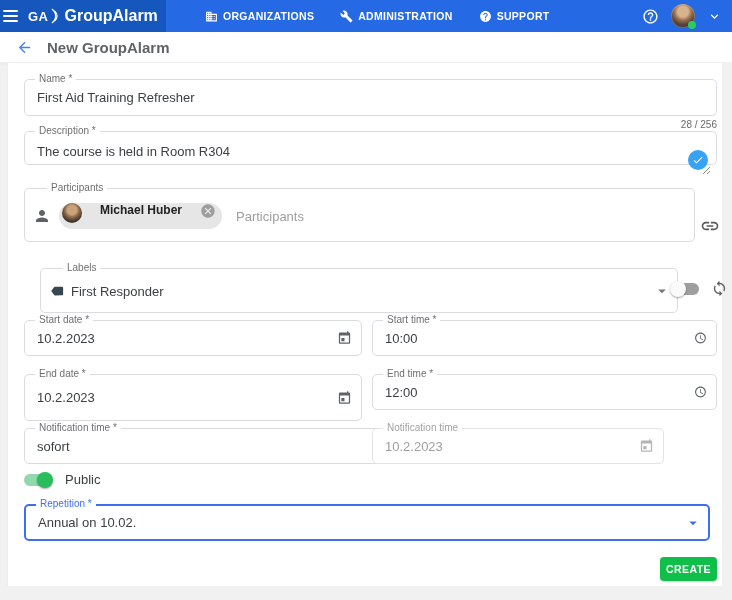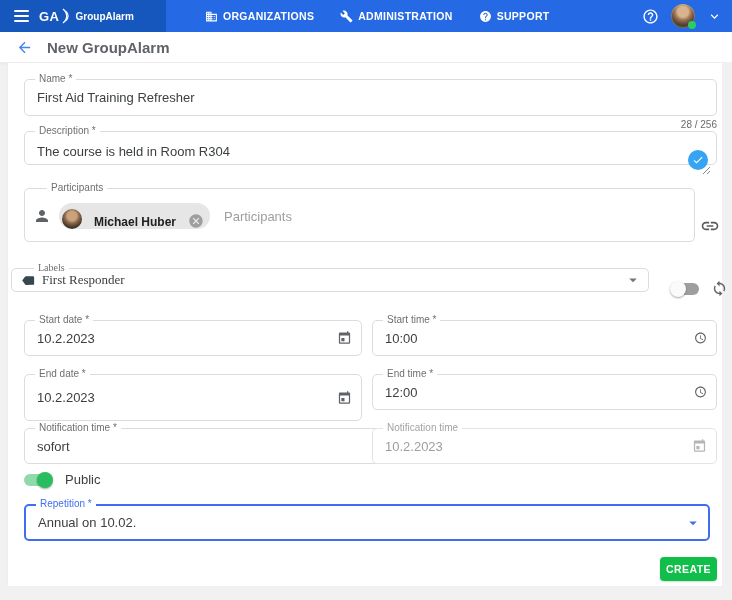--- a/index.html
+++ b/index.html
@@ -1,25 +1,25 @@
 <!DOCTYPE html>
 <html><head>
 <meta charset="utf-8">
 <style>
   html,body{margin:0;padding:0;background:#f1f1f1;font-family:"Liberation Sans","DejaVu Sans",sans-serif;}
   #page{position:relative;width:732px;height:600px;background:#f1f1f1;overflow:hidden;}
 
   
   .appbar{position:absolute;left:0;top:0;width:732px;height:32px;background:#2569e4;display:flex;align-items:center;}
-  .appbar-left{position:absolute;left:0;top:0;width:166px;height:32px;background:#1557bd;display:flex;align-items:center;gap:10px;padding-left:14px;box-sizing:border-box;}
+  .appbar-left{position:absolute;left:0;top:0;width:166px;height:32px;background:#1557bd;display:flex;align-items:center;gap:10px;padding-left:3px;box-sizing:border-box;}
   .hamburger{display:flex;flex-direction:column;gap:3px;cursor:pointer;}
   .hamburger span{display:block;width:15px;height:2px;background:#fff;border-radius:1px;}
   .logo{display:flex;align-items:center;gap:2px;}
   .logo-ga{color:#fff;font-size:13px;font-weight:bold;letter-spacing:0.5px;}
-  .brand{color:#fff;font-size:10px;font-weight:bold;margin-left:4px;}
+  .brand{color:#fff;font-size:16px;font-weight:bold;margin-left:4px;}
   .nav{position:absolute;left:205px;top:0;height:32px;display:flex;align-items:center;gap:26px;}
   .nav-item{display:flex;align-items:center;gap:5px;color:#fff;font-size:10.5px;font-weight:bold;letter-spacing:0.3px;cursor:pointer;}
   .appbar-right{position:absolute;right:10px;top:0;height:32px;display:flex;align-items:center;gap:12px;}
   .help-circ{width:17px;height:17px;display:flex;align-items:center;justify-content:center;}
   .avatar-wrap{position:relative;width:24px;height:24px;}
   .avatar{width:24px;height:24px;border-radius:50%;background:radial-gradient(circle at 50% 32%,#d8b48e 0 26%,#9a7152 42%,#5a4636 62%,#2e2620 100%);box-shadow:inset 0 0 0 1px rgba(255,255,255,0.25);}
   .status-dot{position:absolute;right:-1px;bottom:-1px;width:8px;height:8px;border-radius:50%;background:#2ecc5e;}
 
   
   .toolbar{position:absolute;left:0;top:32px;width:732px;height:30px;background:#fff;display:flex;align-items:center;border-bottom:1px solid #ededed;box-shadow:0 1px 2px rgba(0,0,0,0.04);}
@@ -45,21 +45,21 @@
   .icon-right.dim{color:#b5b5b5;}
 
   .counter{position:absolute;left:417px;top:119px;width:300px;text-align:right;font-size:10px;color:#6b6b6b;}
 
   
   .check-badge{position:absolute;left:688px;top:150px;width:20px;height:20px;border-radius:50%;background:#36a3f3;display:flex;align-items:center;justify-content:center;}
   .resize-handle{position:absolute;left:702px;top:166px;}
 
   
   .prow{position:absolute;left:8px;top:14px;display:flex;align-items:center;width:655px;}
-  .chip{display:flex;align-items:flex-end;background:#e6e6e6;border-radius:13px;height:26px;padding:0 6px 0 3px;margin-left:8px;gap:12px;cursor:default;}
+  .chip{display:flex;align-items:flex-start;background:#e6e6e6;border-radius:13px;height:26px;padding:0 6px 0 3px;margin-left:8px;gap:18px;cursor:default;}
   .chip-avatar{width:20px;height:20px;border-radius:50%;background:radial-gradient(circle at 50% 35%,#caa27b 0 28%,#8a6648 45%,#463a2d 68%,#26211b 100%);}
   .chip-label{font-size:12px;font-weight:bold;color:#212121;white-space:nowrap;}
   .chip-x{display:flex;align-items:center;cursor:pointer;}
   .pinput{border:none;outline:none;flex:1;margin-left:12px;font-size:13px;color:#3c4043;font-family:inherit;background:transparent;}
   .pinput::placeholder{color:#9e9e9e;}
 
   
   .switch{position:relative;width:27px;height:12px;border-radius:7px;cursor:pointer;}
   .switch .knob{position:absolute;top:-2px;width:16px;height:16px;border-radius:50%;box-shadow:0 1px 2px rgba(0,0,0,0.35);}
   .switch.off{background:#9e9e9e;}
@@ -186,21 +186,21 @@
       </div>
       <input class="pinput" placeholder="Participants" style="">
     </div>
   </div>
   <span style="position:absolute;left:700px;top:216px;">
     <svg width="20" height="20" viewBox="0 0 24 24" fill="#5a5a5a">
         <path d="M3.9 12c0-1.71 1.39-3.1 3.1-3.1h4V7H7c-2.76 0-5 2.24-5 5s2.24 5 5 5h4v-1.9H7c-1.71 0-3.1-1.39-3.1-3.1zM8 13h8v-2H8v2zm9-6h-4v1.9h4c1.71 0 3.1 1.39 3.1 3.1s-1.39 3.1-3.1 3.1h-4V17h4c2.76 0 5-2.24 5-5s-2.24-5-5-5z"></path>
       </svg>
   </span>
 
-  <div class="field" style="left:11px;top:268px;width:638px;height:24px;font-family:Liberation Serif, serif;">
+  <div class="field" style="left:40px;top:268px;width:638px;height:45px;">
     <span class="flabel offset">Labels</span>
     <div style="position:absolute;left:9px;top:50%;transform:translateY(-50%);display:flex;align-items:center;gap:6px;">
       <svg width="15" height="15" viewBox="0 0 24 24" fill="#37474f" style="transform:scaleX(-1);">
           <path d="M17.63 5.84C17.27 5.33 16.67 5 16 5L5 5.01C3.9 5.01 3 5.9 3 7v10c0 1.1.9 1.99 2 1.99L16 19c.67 0 1.27-.33 1.63-.84L22 12l-4.37-6.16z"></path>
         </svg>
       <span style="font-size:13px;color:#3c4043;">First Responder</span>
     </div>
     <span class="icon-right caret">
       <svg width="18" height="18" viewBox="0 0 24 24" fill="currentColor">
           <path d="M7 10l5 5 5-5z"></path>
@@ -258,21 +258,21 @@
 
   <div class="field" style="left:24px;top:428px;width:386px;height:36px;">
     <span class="flabel">Notification time *</span>
     <input class="fvalue" value="sofort" style="">
     <span class="icon-right caret">
       <svg width="18" height="18" viewBox="0 0 24 24" fill="currentColor">
           <path d="M7 10l5 5 5-5z"></path>
         </svg>
     </span>
   </div>
-  <div class="field disabled" style="left:372px;top:428px;width:345px;height:36px;">
+  <div class="field disabled" style="left:372px;top:428px;width:292px;height:36px;">
     <span class="flabel">Notification time</span>
     <input class="fvalue" disabled="" value="10.2.2023" style="">
     <span class="icon-right dim">
       <svg width="15" height="15" viewBox="0 0 24 24" fill="currentColor" style="transform:scaleX(-1);">
           <path d="M17 12h-5v5h5v-5zM16 1v2H8V1H6v2H5c-1.11 0-1.99.9-1.99 2L3 19c0 1.1.89 2 2 2h14c1.1 0 2-.9 2-2V5c0-1.1-.9-2-2-2h-1V3h-2zm3 18H5V8h14v11z"></path>
         </svg>
     </span>
   </div>
 
   <div class="public-row">

